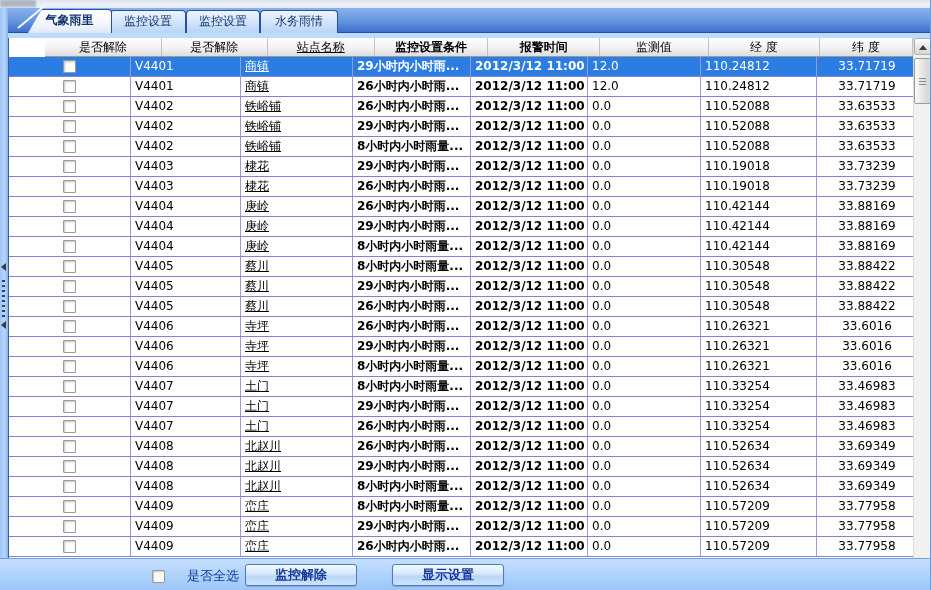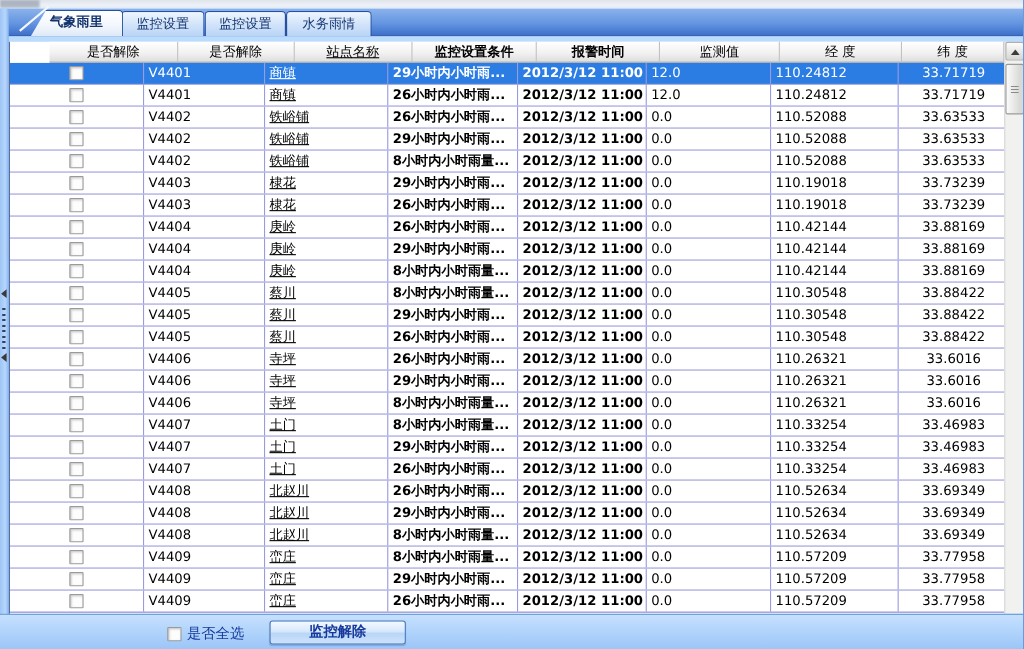--- a/index.html
+++ b/index.html
@@ -139,23 +139,23 @@
   }
   .btn {
     position: absolute; top: 5px; height: 22px;
     border: 1px solid #4f7cb8; border-radius: 3px;
     background: linear-gradient(180deg, #f3f9ff 0%, #d7e8fc 45%, #b9d6f8 55%, #cde3fb 100%);
     color: #16389b; font-weight: bold; font-size: 13px;
     text-align: center; line-height: 20px; cursor: default;
     box-shadow: 0 1px 1px rgba(30,70,140,0.25);
   }
   .btn-monitor-set   { left: 13px;  width: 112px; }
-  .btn-monitor-rel   { left: 245px; width: 124px; }
+  .btn-monitor-rel   { left: 245px; width: 112px; }
   .btn-display-set   { left: 392px; width: 112px; }
-  .selall { position: absolute; left: 152px; top: 8px; display: flex; align-items: center; gap: 5px; }
+  .selall { position: absolute; left: 152px; top: 8px; display: flex; align-items: center; gap: 22px; }
   .selall .lbl { color: #16389b; font-size: 13px; }
 
   .right-sliver { position: absolute; left: 930px; top: 0; width: 1px; height: 590px; background: #6a99dd; }
 </style>
 </head>
 <body>
 
 <div class="top-strip">
   <div class="top-blob"></div>
 </div>
@@ -499,15 +499,16 @@
     <div class="grip"></div>
   </div>
 </div>
 
 <div class="footer">
   <div class="selall">
     <div class="cbx"></div>
     <span class="lbl">是否全选</span>
   </div>
   <div class="btn btn-monitor-rel">监控解除</div>
+  <div class="btn btn-display-set">显示设置</div>
 </div>
 
 <div class="right-sliver"></div>
 
 </body></html>

